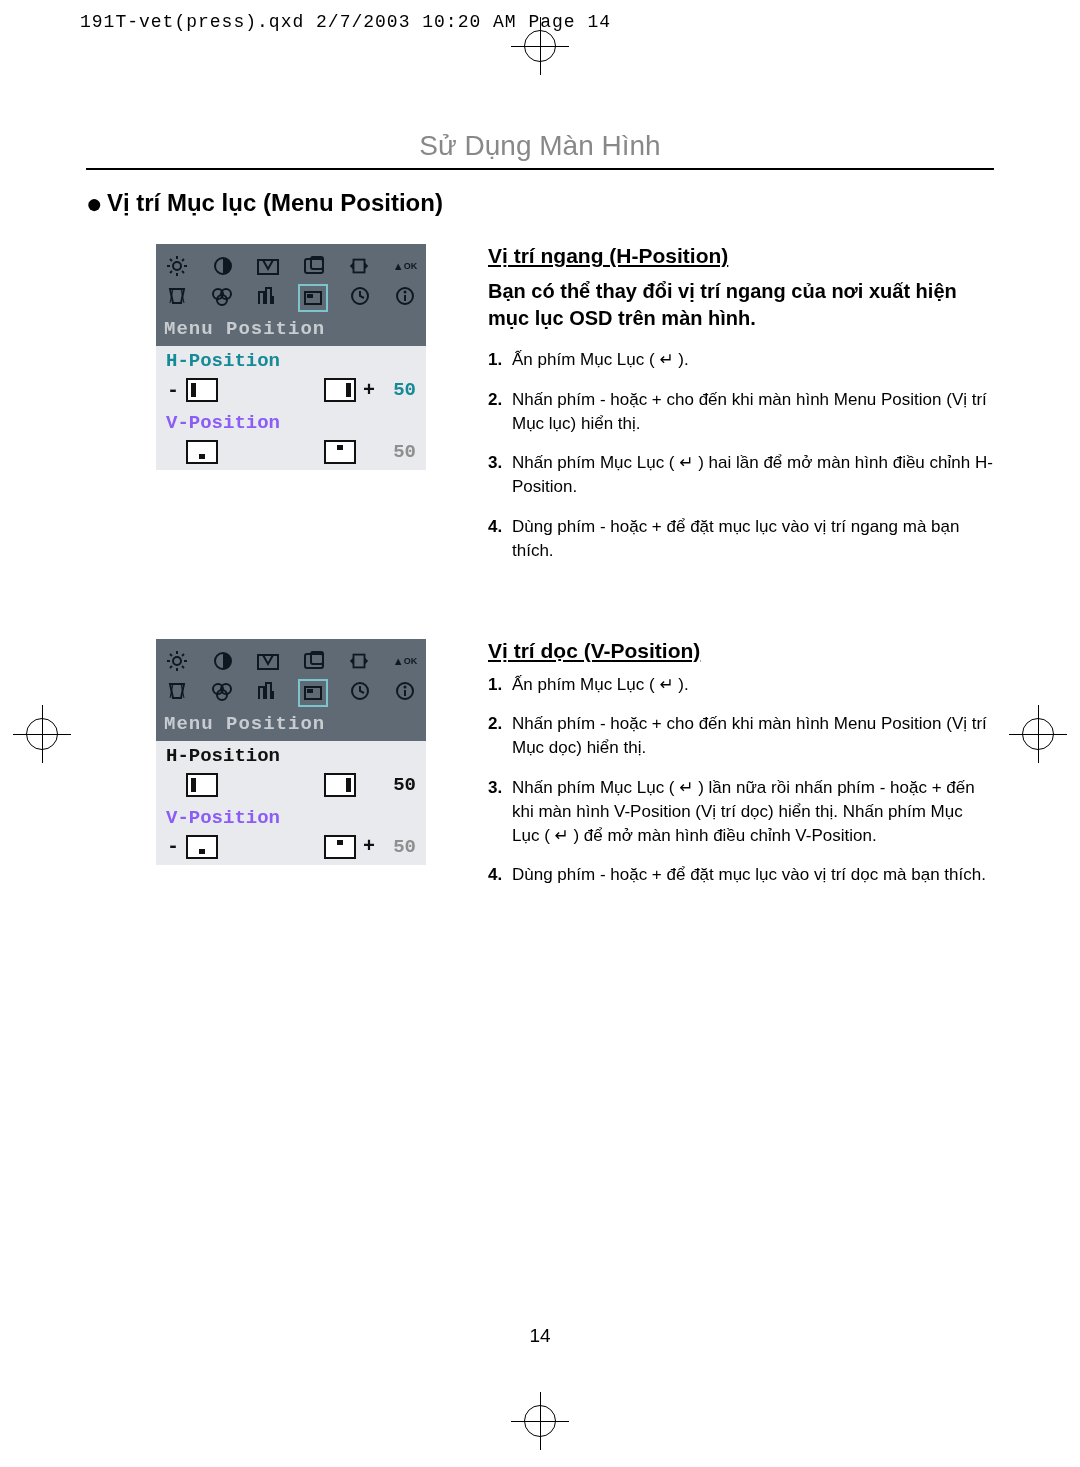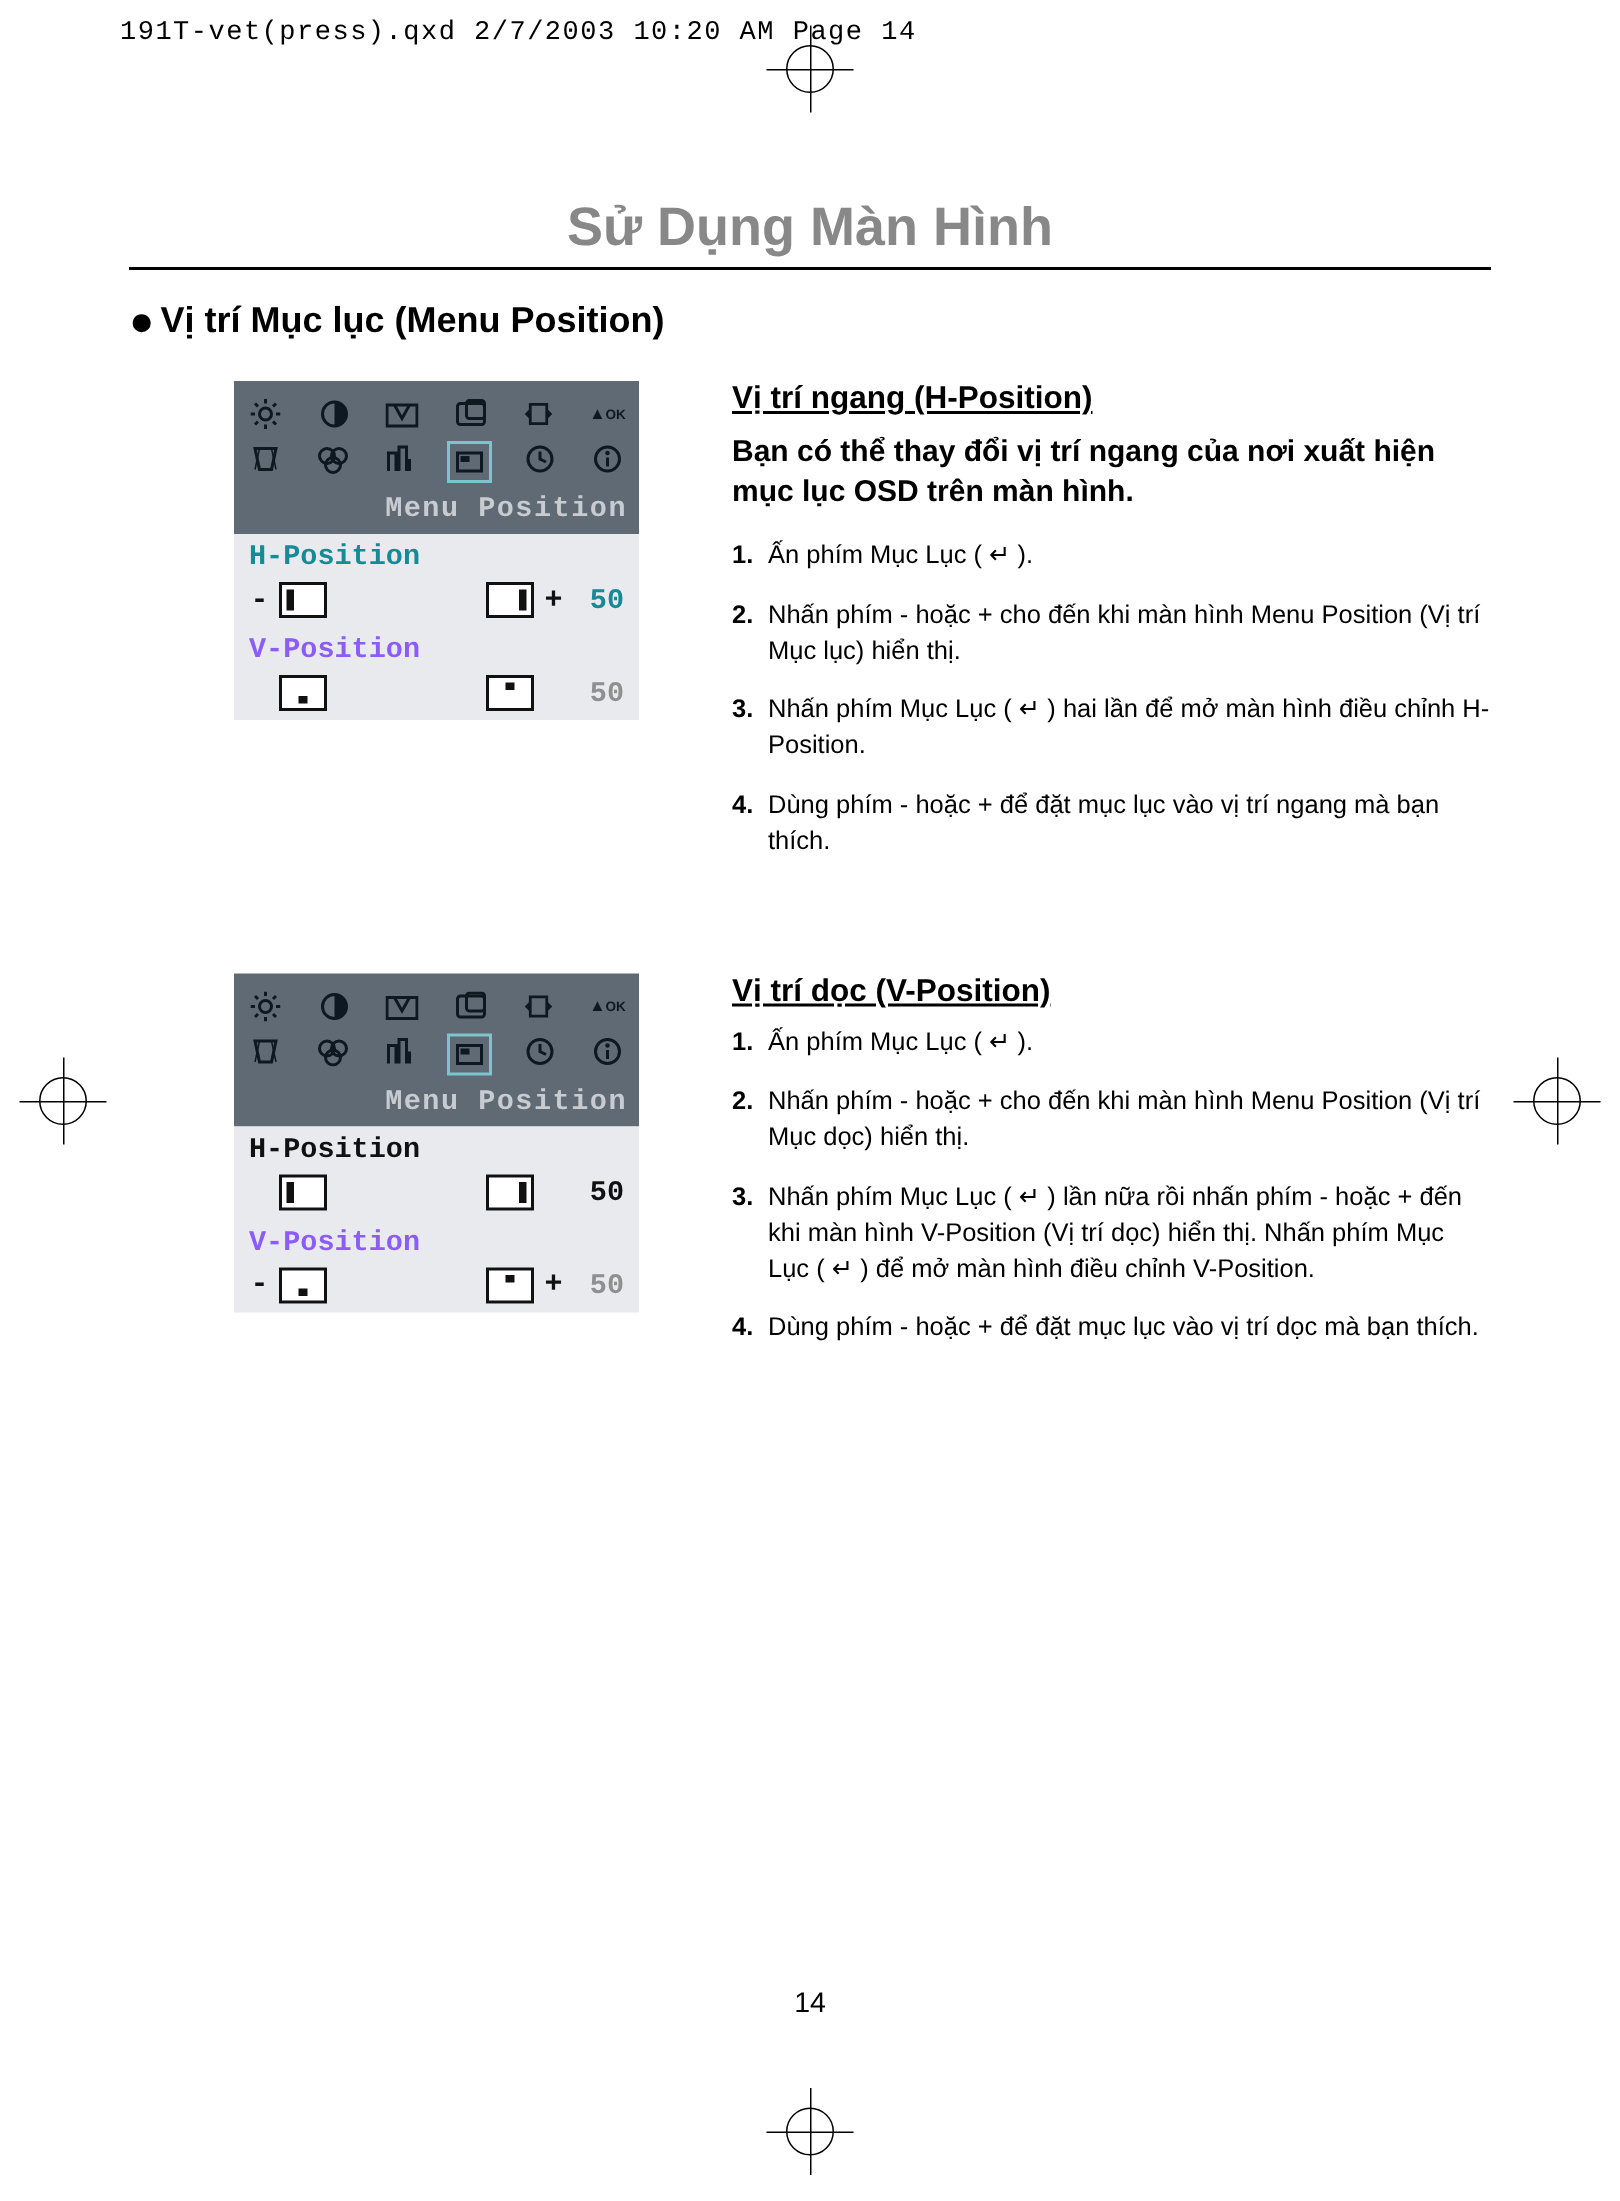--- a/index.html
+++ b/index.html
@@ -75,22 +75,22 @@
   background: #000;
 }
 .content {
   position: absolute;
   left: 86px;
   right: 86px;
   top: 130px;
 }
 .page-title {
   text-align: center;
-  font-weight: bold;
-  font-size: 36px;
+  font-weight: normal;
+  font-size: 28px;
   color: #888;
   margin: 0 0 6px 0;
 }
 .title-rule {
   border: none;
   border-top: 2px solid #000;
   margin: 0 0 18px 0;
 }
 .section-head {
   font-weight: bold;
@@ -165,21 +165,21 @@
   width: 26px;
   height: 24px;
   display: flex;
   align-items: center;
   justify-content: center;
   color: #0d1820;
 }
 .osd-icon svg { display:block; }
 .osd-title {
   color: #c8ccd0;
-  text-align: right;
+  text-align: left;
   font-size: 19px;
   letter-spacing: 1px;
   margin-top: 2px;
 }
 .osd-body {
   background: #e9eaee;
 }
 .osd-line {
   padding: 4px 10px;
   font-size: 19px;

